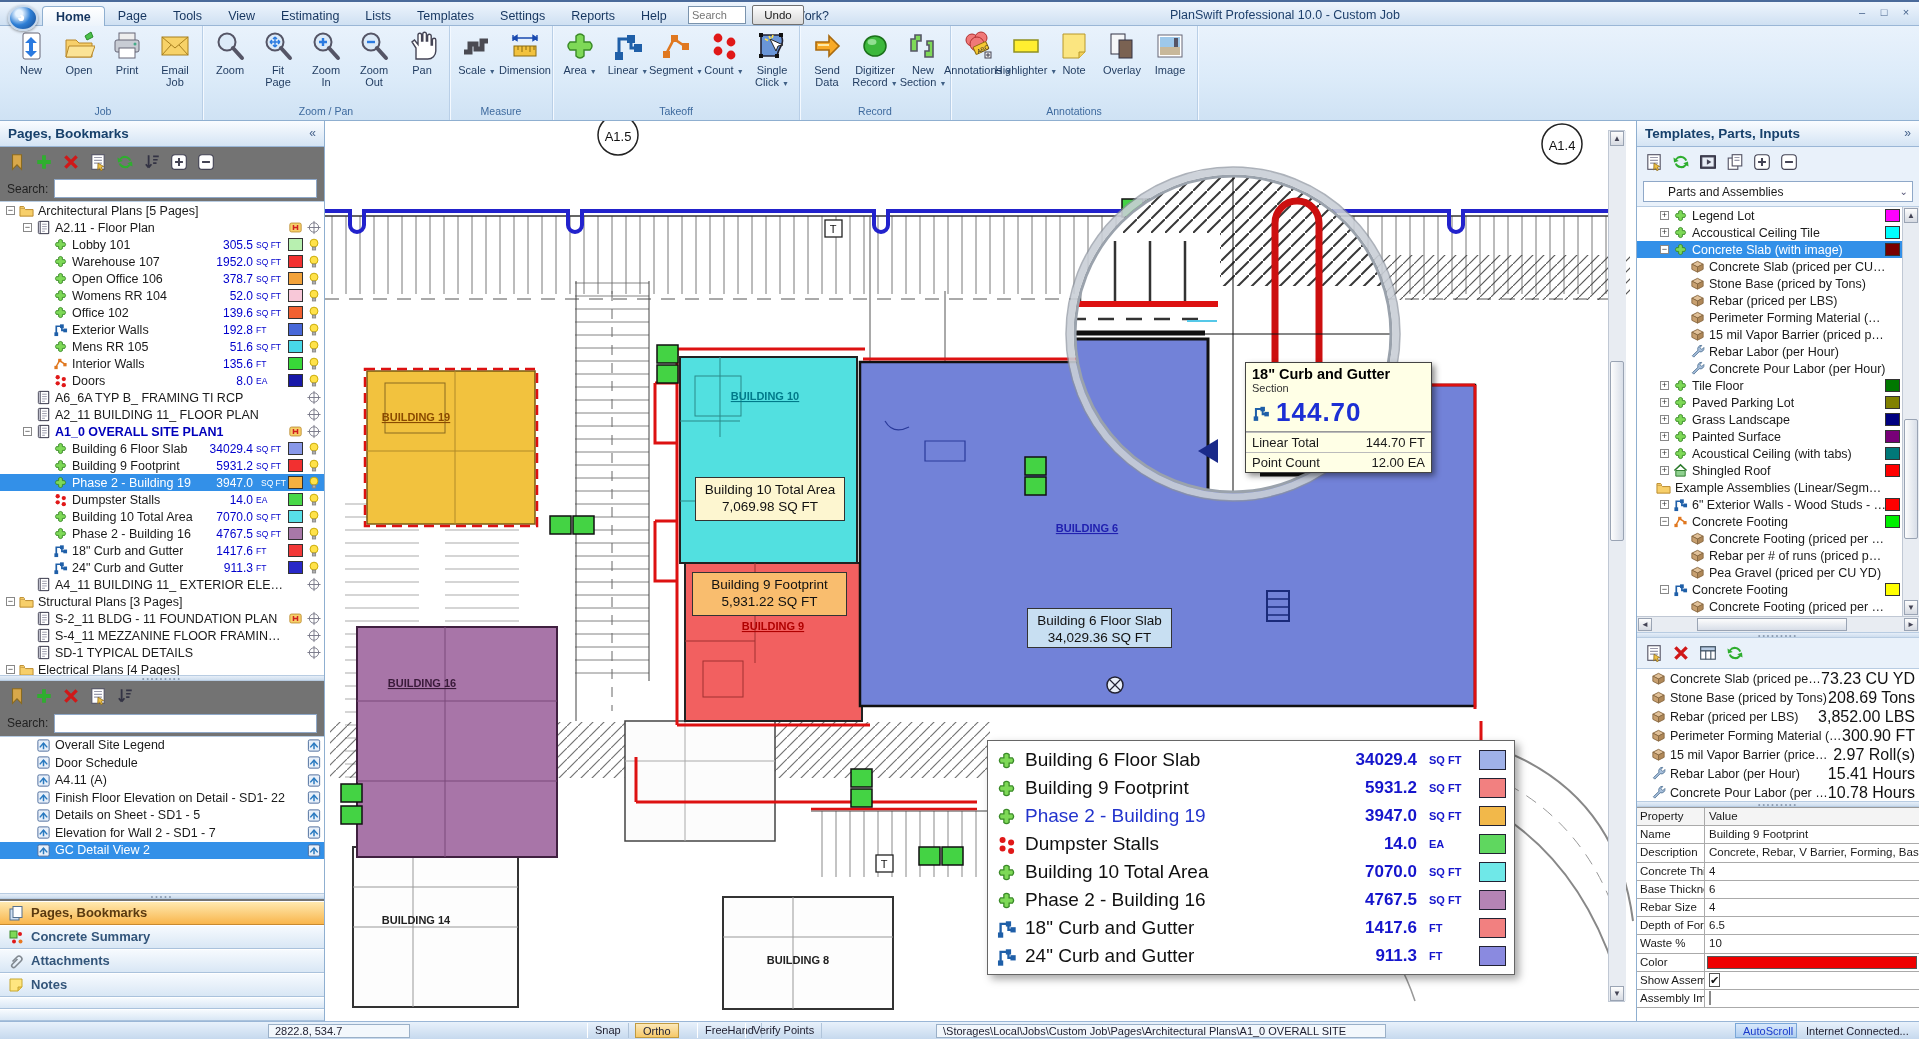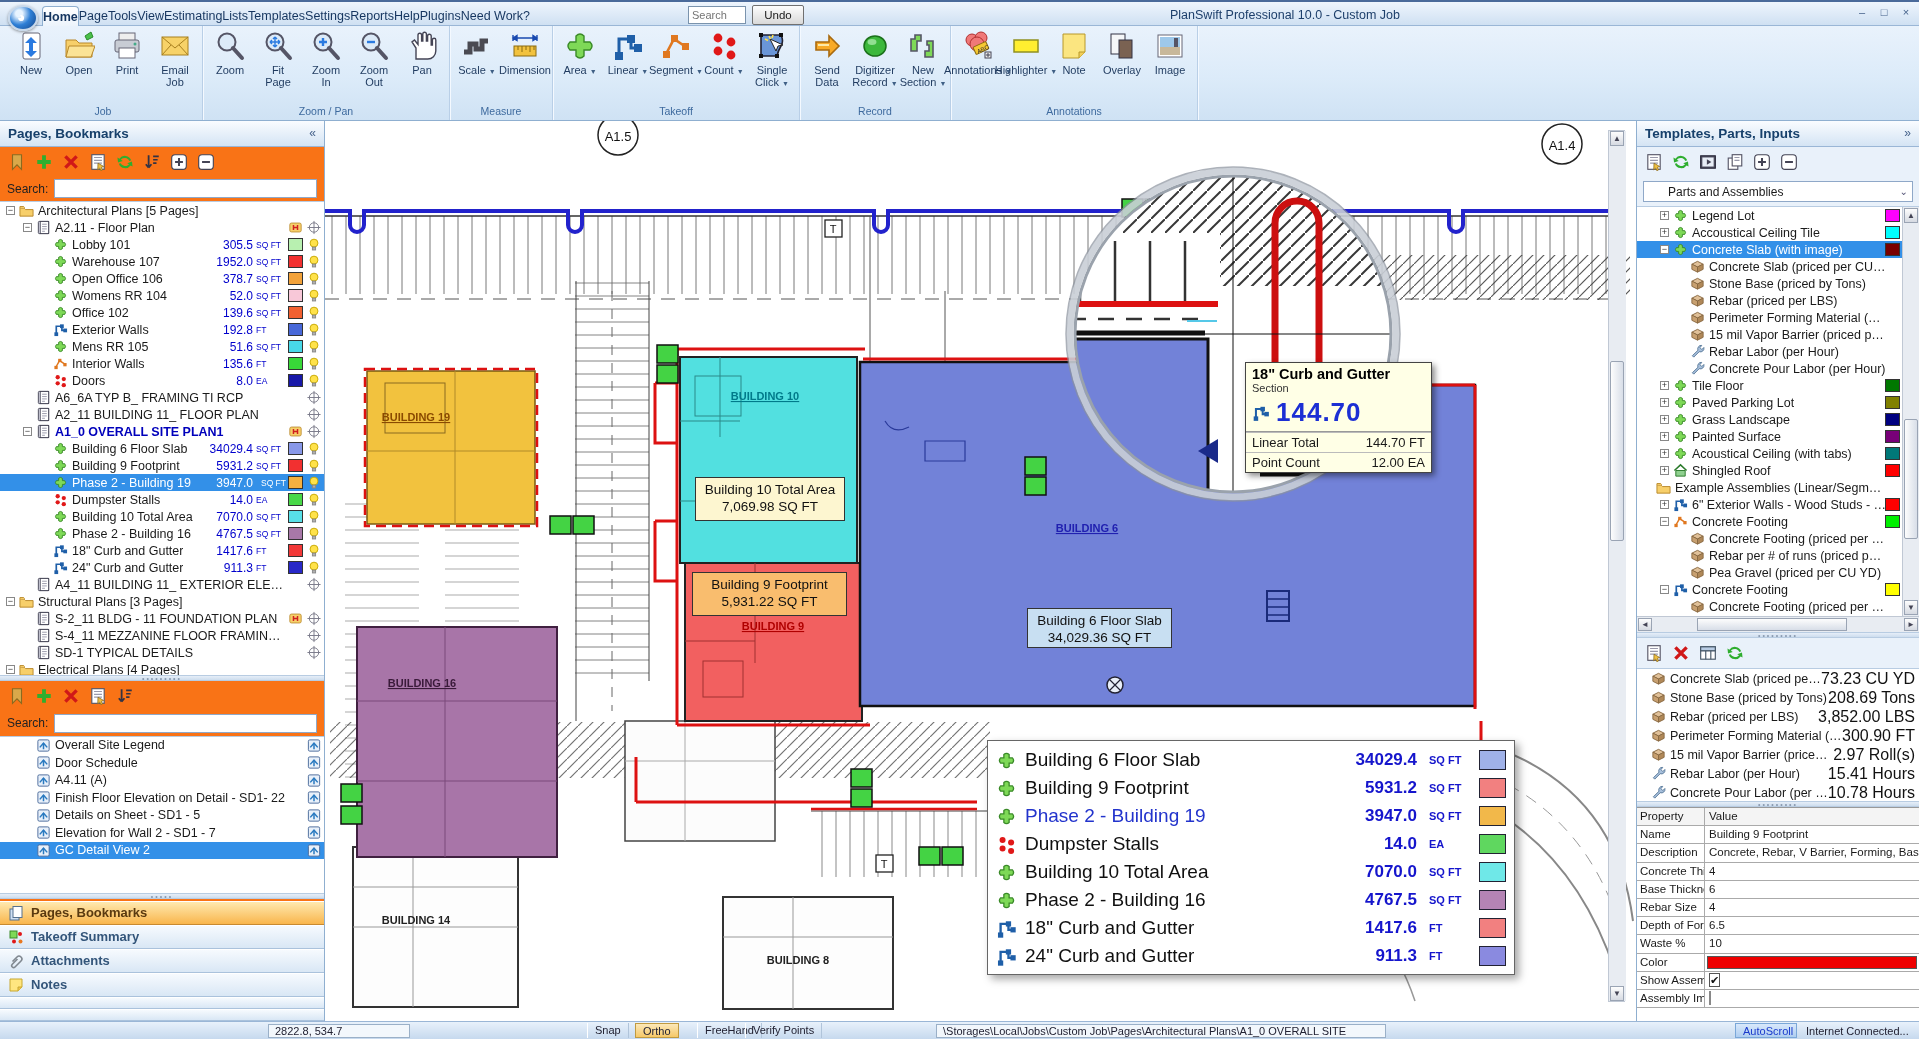--- a/index.html
+++ b/index.html
@@ -9,21 +9,21 @@
   #app { position:relative; width:1919px; height:1039px; }
 
   
   .titlebar { position:absolute; left:0; top:0; width:1919px; height:26px;
     background:linear-gradient(#eef5fd,#cfe0f2); border-top:2px solid #4a6a9a; border-bottom:1px solid #9ab6d6; }
   .logo { position:absolute; left:8px; top:3px; width:30px; height:26px; border-radius:50%;
     background:radial-gradient(circle at 35% 30%,#e8f4ff 15%,#2e7fd6 50%,#184f97 90%);
     border:2px solid #c8d8ea; box-shadow:0 1px 3px rgba(0,0,0,.4); z-index:5;}
   .logo span{position:absolute;left:7px;top:2px;color:#fff;font-weight:bold;font-size:14px;}
   .tabs { position:absolute; left:42px; top:4px; height:22px; display:flex; }
-  .tab { padding:3px 0 2px; font-size:12.5px; color:#15355f; cursor:default; white-space:nowrap; }
+  .tab { padding:3px 13px 2px; font-size:12.5px; color:#15355f; cursor:default; white-space:nowrap; }
   .tab.active { background:linear-gradient(#ffffff,#eaf2fb); border:1px solid #8fafd0; border-bottom:none;
     border-radius:4px 4px 0 0; font-weight:bold; }
   .tb-search { position:absolute; left:688px; top:4px; width:58px; height:18px; border:1px solid #7a93ad;
     background:#fff; font-size:11px; padding:1px 3px; color:#666; font-family:inherit;}
   .tb-undo { position:absolute; left:752px; top:3px; width:52px; height:20px; background:linear-gradient(#fdfdfd,#d9d9d9);
     border:1px solid #707070; font-size:11.5px; text-align:center; line-height:18px; border-radius:2px;}
   .tb-title { position:absolute; left:1170px; top:6px; font-size:12.5px; color:#1d3f6b; }
   .winbtns { position:absolute; right:6px; top:4px; display:flex; gap:8px; color:#44618a; font-size:11px;}
   .winbtns span{width:14px;text-align:center;}
 
@@ -45,21 +45,21 @@
     font-size:13.5px; font-weight:bold; color:#17406b; padding:5px 8px; }
   .panel-h .chev { position:absolute; right:8px; top:5px; font-weight:normal; color:#44618a; font-size:12px;}
   .ptoolbar { display:flex; align-items:center; gap:9px; padding:0 8px; height:30px; }
   .ptool { width:18px; height:18px; }
   .searchrow { display:flex; align-items:center; gap:6px; padding:0 7px; height:25px; font-size:12px; color:#222;}
   .searchrow input { flex:1; height:19px; border:1px solid #8fa8c8; background:#fff; font-size:11px; padding:0 3px; font-family:inherit;}
   .splitter { height:6px; background:linear-gradient(#e6eef8,#cdddee); text-align:center; color:#8a9ab0;
     font-size:7px; line-height:5px; letter-spacing:2px; border-top:1px solid #b8cce2; border-bottom:1px solid #b8cce2;}
 
   
-  .left-panel { position:absolute; left:0; top:121px; width:325px; height:900px; background:#f97316;
+  .left-panel { position:absolute; left:0; top:121px; width:325px; height:900px; background:#737373;
     border-right:1px solid #8fafd0; overflow:hidden;text-decoration:underline;}
   .lp-body { position:absolute; top:26px; left:0; right:0; bottom:0; display:flex; flex-direction:column;}
   .treebox { background:#fff; border-top:1px solid #b8cce2; overflow:hidden; position:relative;}
   #pages-tree{ height:482px; }
   .trow { display:flex; align-items:center; height:17px; white-space:nowrap; padding-right:2px;}
   .trow .exp { width:9px; height:9px; border:1px solid #888; background:#fff; font-size:9px; line-height:7px;
     text-align:center; color:#333; margin-right:4px; flex:none;}
   .trow .ticon { width:15px; height:15px; margin-right:4px; flex:none;}
   .trow .tlabel { font-size:12.5px; overflow:hidden; text-overflow:ellipsis;}
   .trow .tval { margin-left:auto; font-size:12px; color:#0000cc; text-align:right;}
@@ -1010,21 +1010,21 @@
               </svg></span>
    <span>Pages, Bookmarks</span>
           </div>
           <div class="navbtn">
    <span class="nicon"><svg viewBox="0 0 16 16" width="100%" height="100%">
                 <rect x="2" y="2" width="7" height="7" fill="#7ed957" stroke="#3a8a28"></rect>
                 <circle cx="12" cy="5" r="2" fill="#e01818"></circle>
                 <circle cx="6" cy="12.5" r="2" fill="#e01818"></circle>
                 <circle cx="12.5" cy="12.5" r="2" fill="#e87820"></circle>
               </svg></span>
-   <span>Takeoff Summary</span>
+   <span>Concrete Summary</span>
           </div>
           <div class="navbtn">
    <span class="nicon"><svg viewBox="0 0 16 16" width="100%" height="100%">
                 <path d="M4.5 8.5 9 4 a2.8 2.8 0 0 1 4 4 L7 14 a1.9 1.9 0 0 1-2.7-2.7 L9.5 6" fill="none" stroke="#808890" stroke-width="1.6"></path>
               </svg></span>
    <span>Attachments</span>
           </div>
           <div class="navbtn">
    <span class="nicon"><svg viewBox="0 0 16 16" width="100%" height="100%">
                 <path d="M2 2 h12 v8 l-4 4 H2z" fill="#ffe680" stroke="#c8a830"></path>

